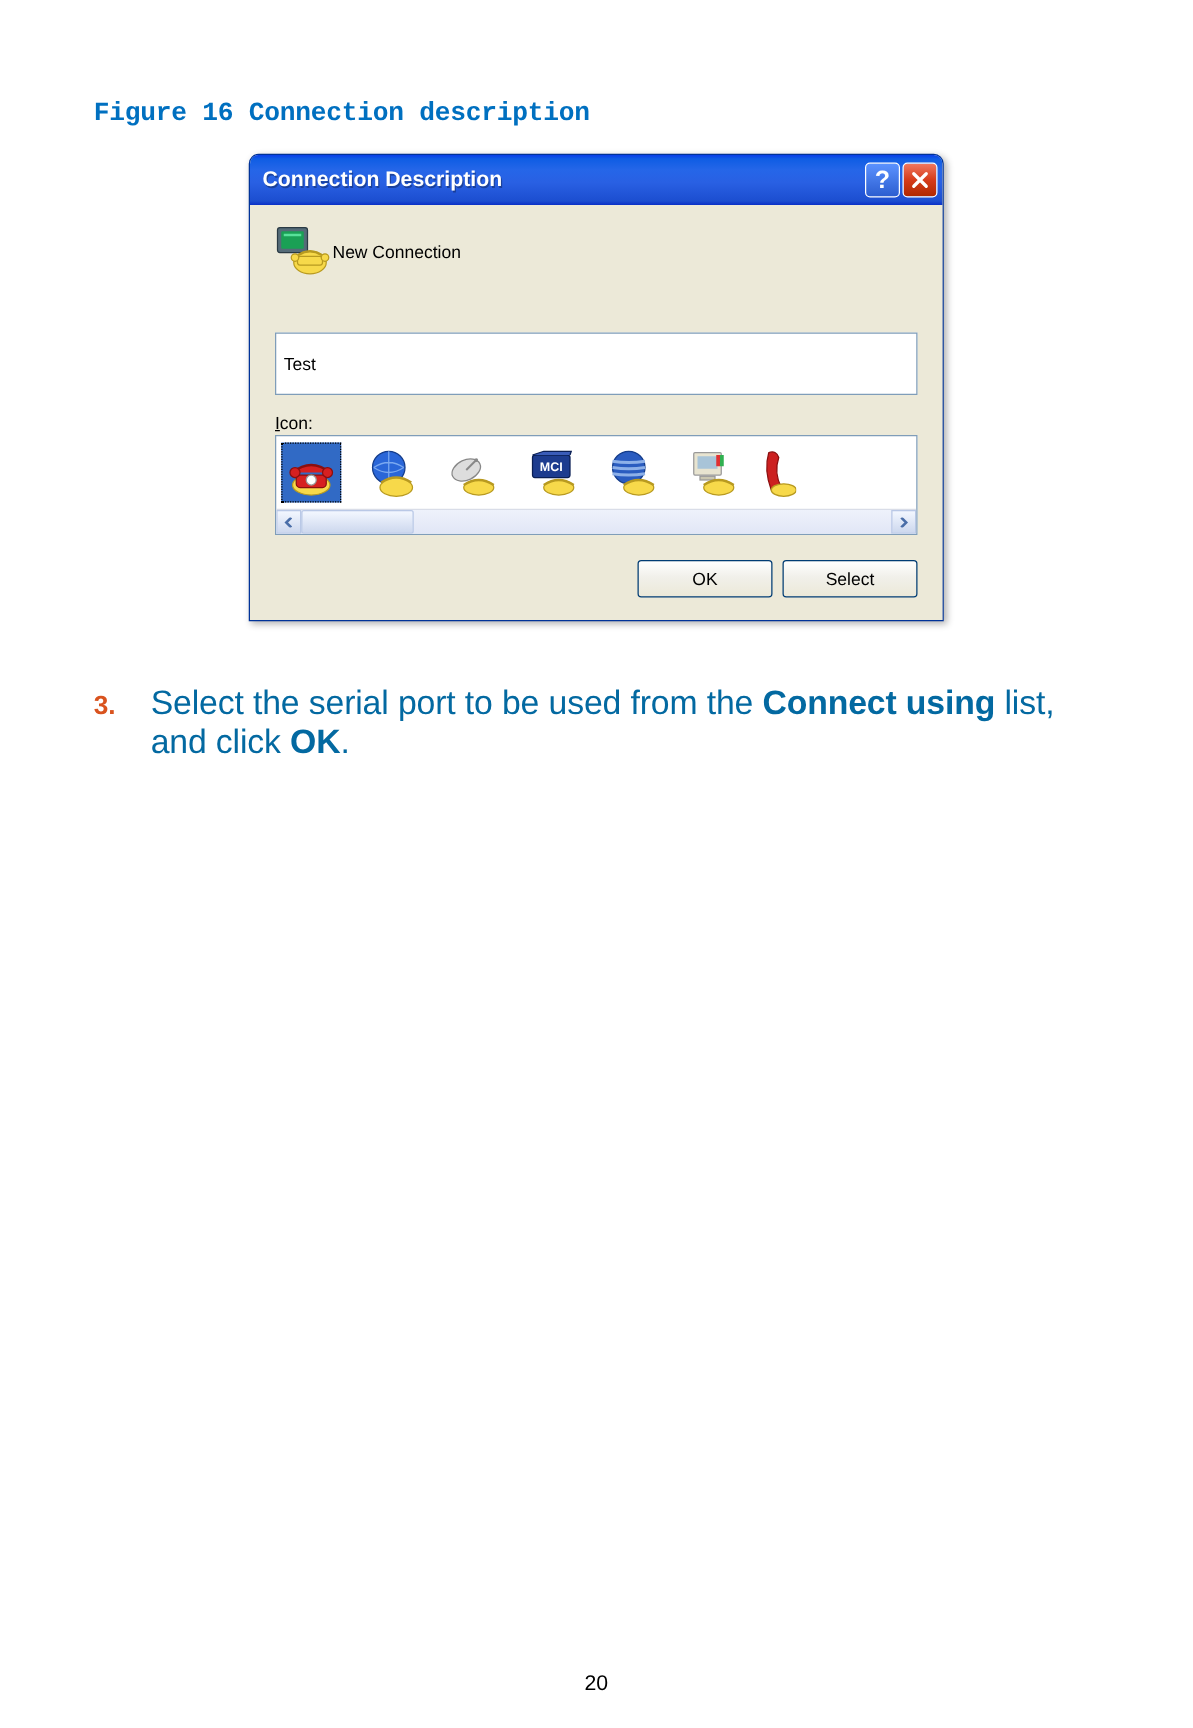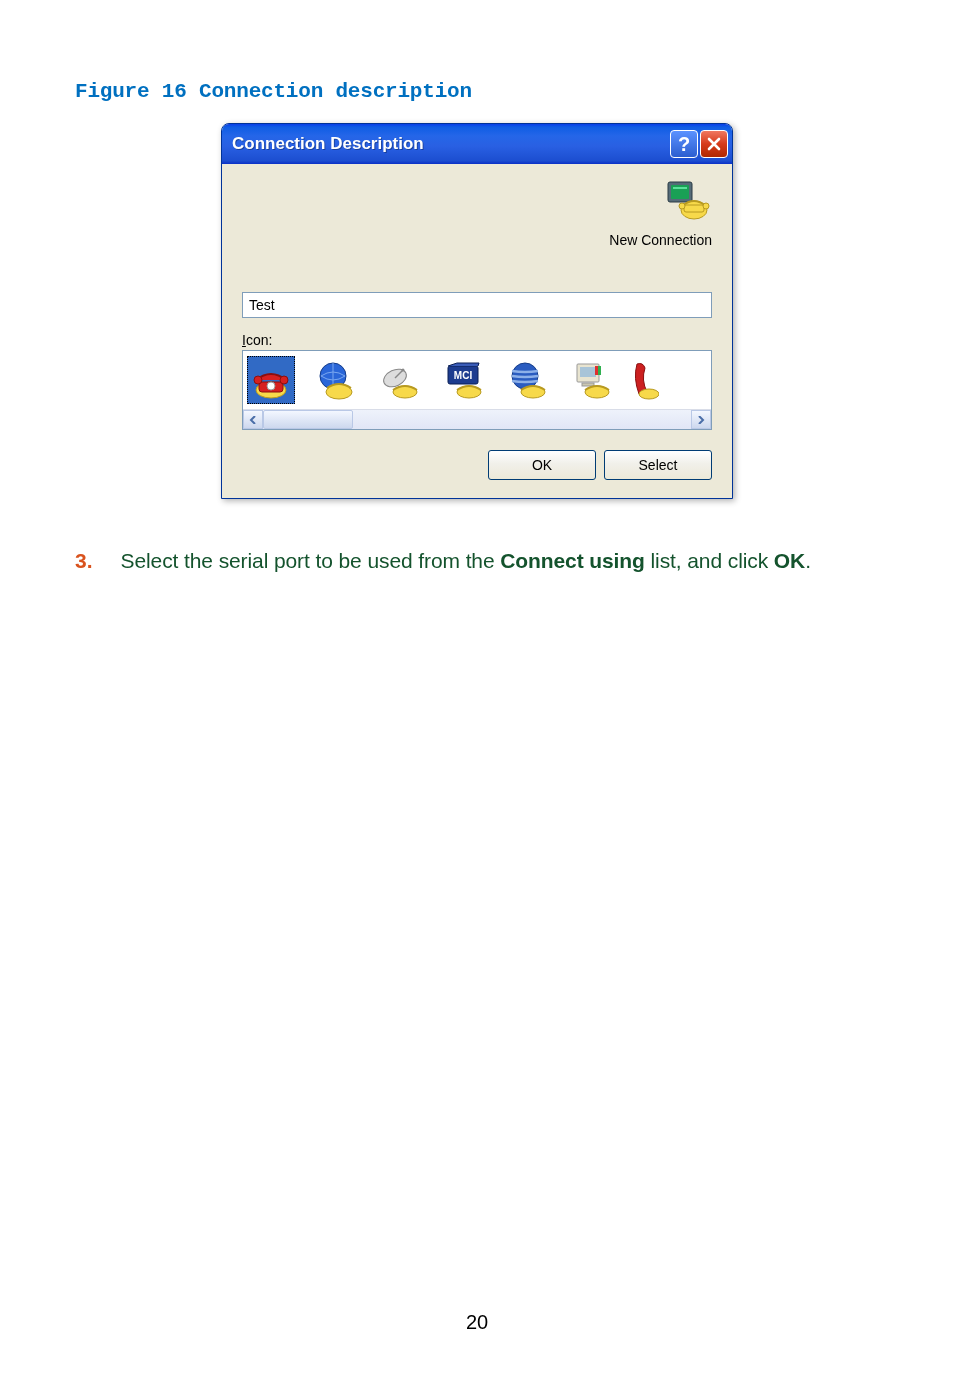--- a/index.html
+++ b/index.html
@@ -16,21 +16,21 @@
     }
     .figure-caption {
       color: #0070c0;
       font-size: 21px;
       font-weight: bold;
       margin-bottom: 20px;
       letter-spacing: -0.2px;
       font-family: Liberation Mono, monospace;
     }
     .dialog {
-      width: 512px;
+      width: 556px;
       margin: 0 auto 50px auto;
       border: 1px solid #003399;
       background: #ece9d8;
       box-shadow: 2px 2px 6px rgba(0,0,0,0.3);
       border-radius: 8px 8px 0 0;
       overflow: hidden;
     }
     .titlebar {
       background: linear-gradient(to bottom, #0a3ee8 0%, #0f5de4 8%, #2566e8 30%, #2960e3 55%, #1c4ed0 92%, #0a30c6 100%);
       color: #fff;
@@ -74,42 +74,40 @@
     }
     .close-btn svg { display:block; }
     .dialog-body {
       background: #ece9d8;
       padding: 16px 20px 18px 20px;
       font-family: Tahoma, sans-serif;
       font-size: 14px;
     }
     .new-conn-row {
       display: flex;
-      align-items: flex-end;
-      gap: 10px;
+      align-items: center;
       margin-bottom: 44px;
-      flex-direction: column;
     }
     .new-conn-icon {
       width: 46px;
       height: 42px;
       position: relative;
       flex-shrink: 0;
     }
     .prompt-text {
       margin-bottom: 16px;
     }
     .field-label {
       margin-bottom: 2px;
     }
     .field-label .u { text-decoration: underline; }
     .text-input {
       width: 100%;
       border: 1px solid #7f9db9;
-      padding: 4px 6px;
+      padding: 16px 6px;
       font-family: Tahoma, sans-serif;
       font-size: 14px;
       background: #fff;
       margin-bottom: 14px;
     }
     .icon-picker {
       width: 100%;
       border: 1px solid #7f9db9;
       background: #fff;
       margin-bottom: 20px;
@@ -178,32 +176,32 @@
       align-items: baseline;
       gap: 28px;
       margin-top: 6px;
     }
     .step-num {
       color: #d9531e;
       font-weight: bold;
       font-size: 21px;
     }
     .step-text {
-      font-size: 21px;
-      color: #14532d;
+      font-size: 27px;
+      color: #0369a1;
       letter-spacing: -0.1px;
     }
     .step-text .b { font-weight: bold; }
     .page-num {
       position: absolute;
-      bottom: 48px;
+      bottom: 25px;
       left: 0;
       right: 0;
       text-align: center;
-      font-size: 20px;
+      font-size: 17px;
       color: #000;
     }
   </style>
 </head>
 <body>
 
 <div class="page">
   <div class="figure-caption">Figure 16 Connection description</div>
 
   <div class="dialog">

